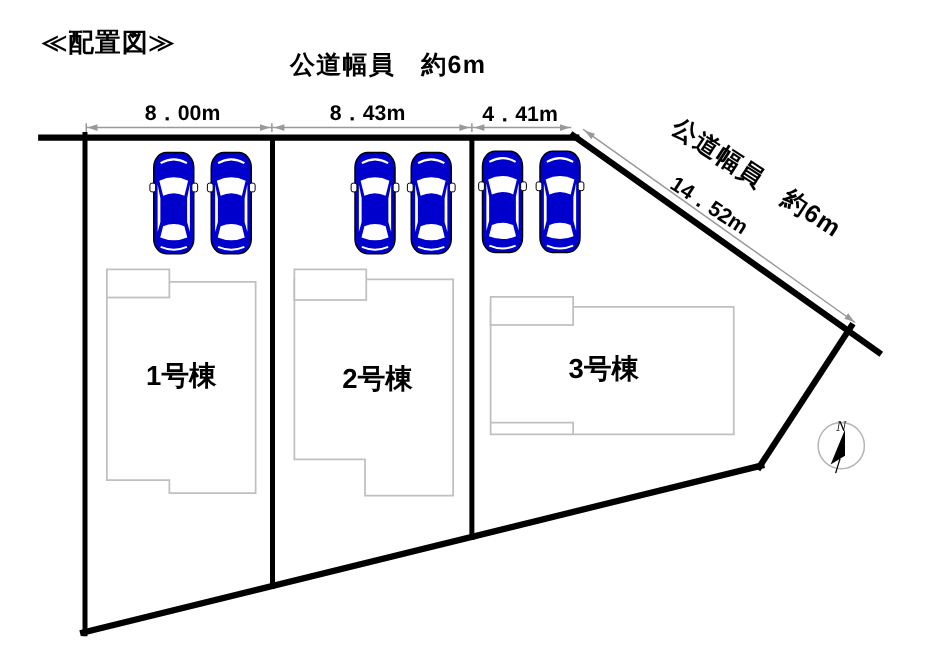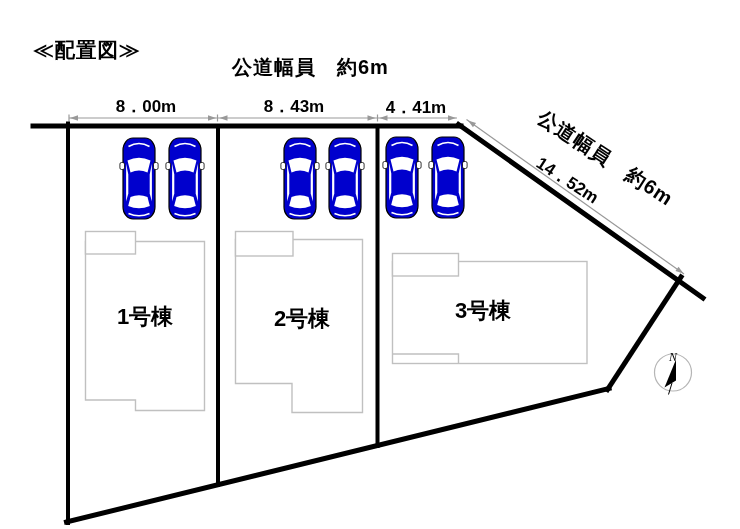--- a/index.html
+++ b/index.html
@@ -9,21 +9,20 @@
     width: 740px;
     height: 529px;
     overflow: hidden;
     font-family: "Liberation Sans", sans-serif;
   }
   .stage {
     position: relative;
     width: 740px;
     height: 373px;
     background: #ffffff;
-    margin-top: 16px;
   }
   svg text {
     fill: #000000;
     font-weight: bold;
     font-family: "Liberation Sans", sans-serif;
   }
   .boundary {
     stroke: #000000;
     fill: none;
     stroke-linecap: square;

